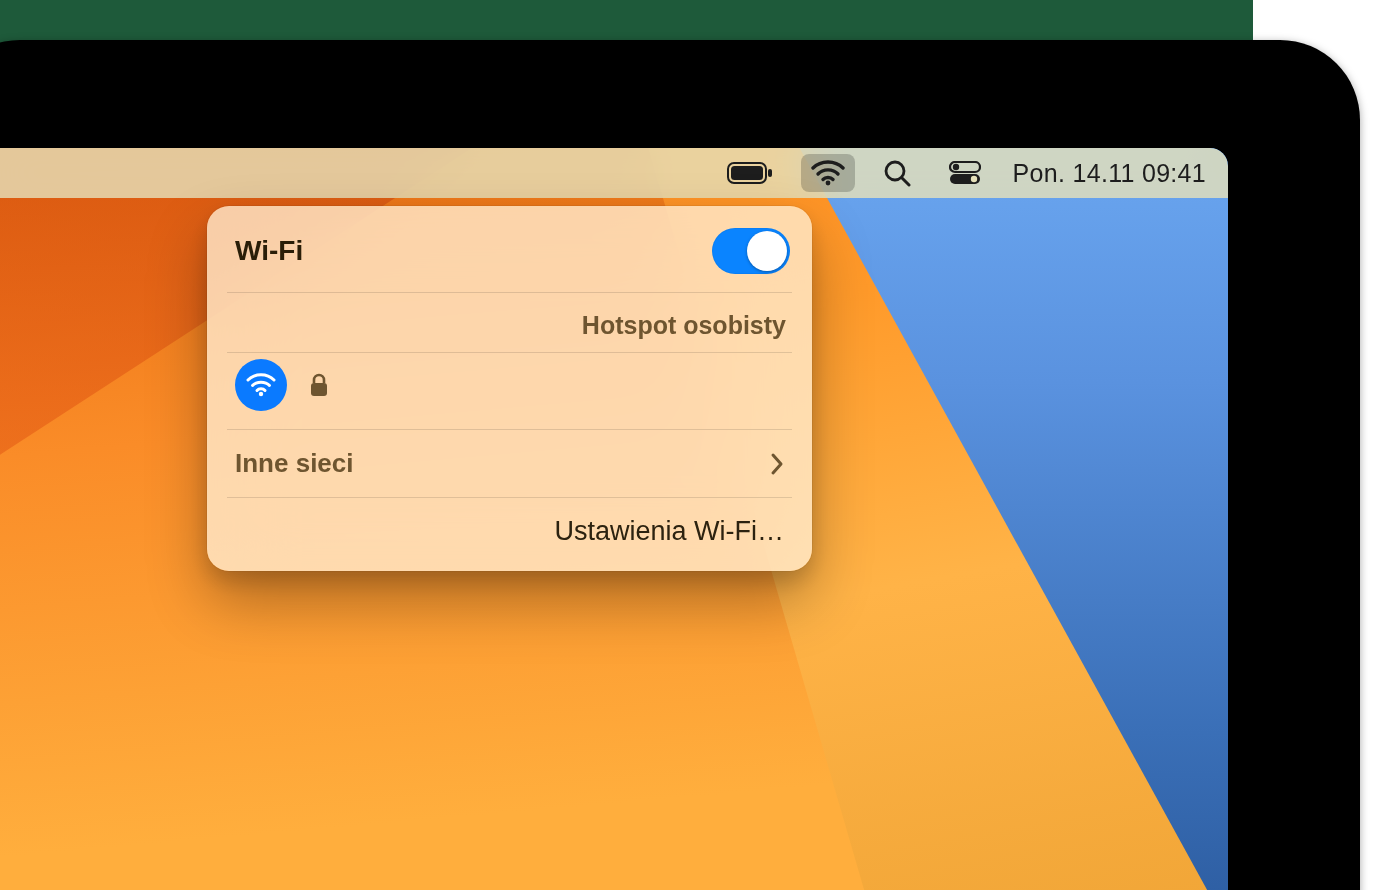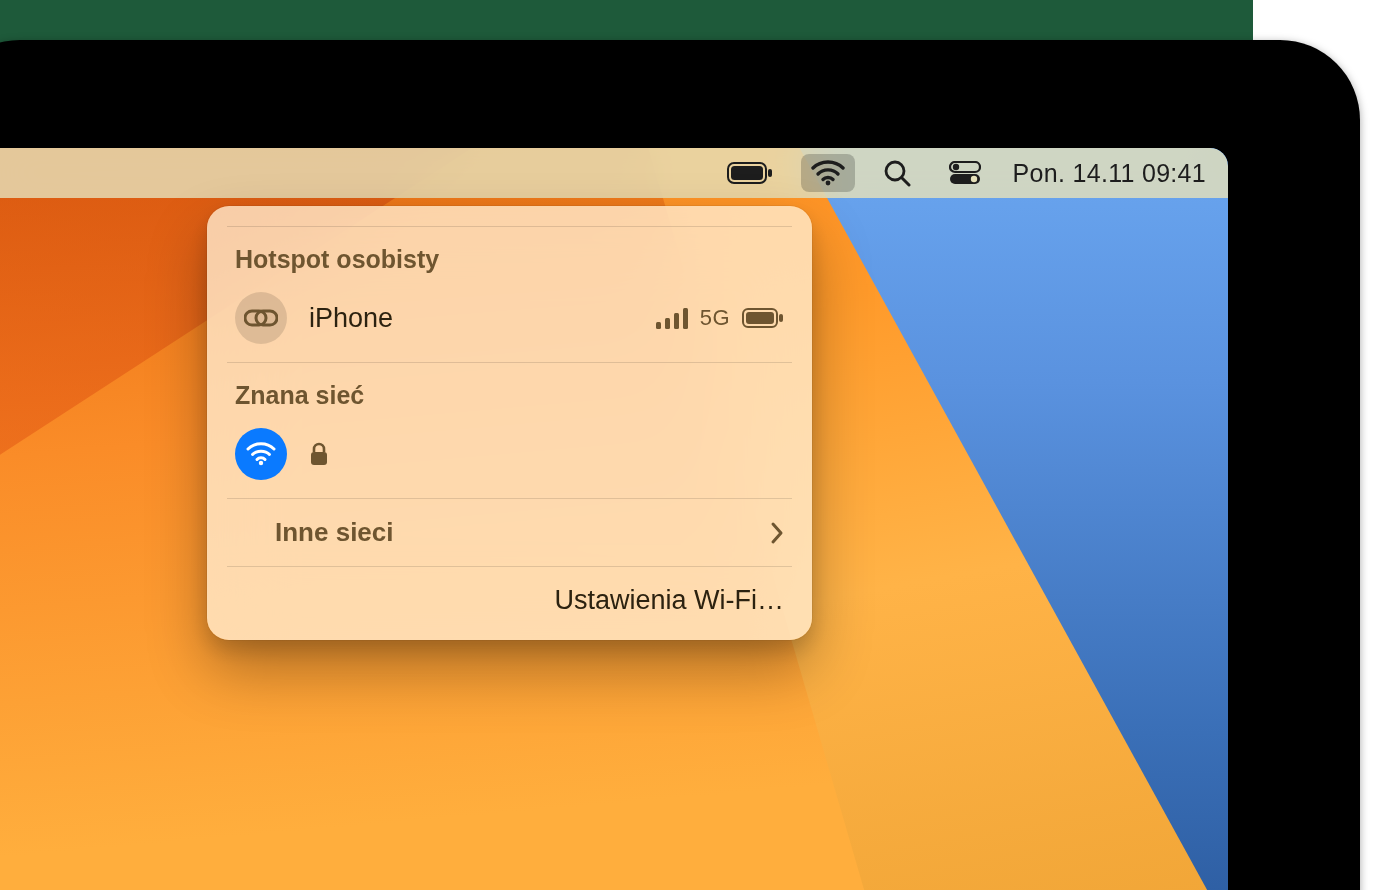--- a/index.html
+++ b/index.html
@@ -128,20 +128,21 @@
 
   .divider {
     height:1px; background: rgba(0,0,0,0.12);
     margin: 0 20px;
   }
 
   .section-label {
     font-size: 25px; font-weight:700;
     color: #6e5530;
     padding: 18px 26px 12px 28px;
+    text-align: right;
   }
 
   .net-row {
     display:flex; align-items:center;
     padding: 6px 28px 18px 28px;
     gap: 22px;
   }
   .net-row .circle {
     width: 52px; height:52px; border-radius:50%;
     display:flex; align-items:center; justify-content:center;
@@ -154,21 +155,20 @@
   }
   .net-row .rhs {
     display:flex; align-items:center; gap:12px;
     color:#6e5530;
   }
   .fiveg { font-size:22px; color:#6e5530; letter-spacing:0.5px; }
 
   .simple-row {
     display:flex; align-items:center; justify-content:space-between;
     padding: 18px 28px;
-    margin-left: 40px;
   }
   .simple-row .label { font-size:26px; font-weight:700; color:#6e5530; }
   .simple-row .chev  { color:#6e5530; }
 
   .settings-row {
     padding: 18px 28px 14px 28px;
     font-size: 27px; color:#2c2210;text-align:right;
   }
 </style>
 </head>
@@ -215,53 +215,34 @@
           <rect x="1" y="13" width="30" height="10" rx="5" fill="#1d1d1d"></rect>
           <circle cx="25" cy="18" r="3.2" fill="#e5e0b9"></circle>
         </svg>
       </div>
 
       <span class="clock">Pon. 14.11  09:41</span>
     </div>
 
     <div class="popover">
 
+      <div class="header-row">
+        <span class="title">Wi-Fi</span>
+        <div class="switch">
+          <div class="knob"></div>
+        </div>
+      </div>
 
       <div class="divider"></div>
 
       <div class="section-label">Hotspot osobisty</div>
 
-      <div class="net-row">
-        <div class="circle tan">
-          <svg class="ic" width="34" height="22" viewBox="0 0 34 22">
-
-            <path d="M8 4 h7 a7 7 0 0 1 0 14 h-7 a7 7 0 0 1 0 -14 z" fill="none" stroke="#6e5530" stroke-width="3"></path>
-            <path d="M19 4 h7 a7 7 0 0 1 0 14 h-7 a7 7 0 0 1 0 -14 z" fill="none" stroke="#6e5530" stroke-width="3"></path>
-          </svg>
-        </div>
-        <span class="name">iPhone</span>
-        <div class="rhs">
-          <svg class="ic" width="32" height="22" viewBox="0 0 32 22">
-            <rect x="0" y="15" width="5" height="7" rx="1.5" fill="#6e5530"></rect>
-            <rect x="9" y="11" width="5" height="11" rx="1.5" fill="#6e5530"></rect>
-            <rect x="18" y="6" width="5" height="16" rx="1.5" fill="#6e5530"></rect>
-            <rect x="27" y="1" width="5" height="21" rx="1.5" fill="#6e5530"></rect>
-          </svg>
-          <span class="fiveg">5G</span>
-          <svg class="ic" width="42" height="20" viewBox="0 0 42 20">
-            <rect x="1" y="1" width="34" height="18" rx="5" fill="none" stroke="#6e5530" stroke-width="2"></rect>
-            <rect x="4" y="4" width="28" height="12" rx="3" fill="#6e5530"></rect>
-            <rect x="37" y="6" width="4" height="8" rx="2" fill="#6e5530"></rect>
-          </svg>
-        </div>
-      </div>
-
-      <div class="divider"></div>
-
-      <div class="section-label">Znana sieć</div>
+
+      <div class="divider"></div>
+
 
       <div class="net-row">
         <div class="circle blue">
           <svg class="ic" width="30" height="24" viewBox="0 0 30 24">
             <path d="M2 7 C9 0 21 0 28 7" fill="none" stroke="#fff" stroke-width="3" stroke-linecap="round"></path>
             <path d="M6.5 12.5 C10.5 8 19.5 8 23.5 12.5" fill="none" stroke="#fff" stroke-width="3" stroke-linecap="round"></path>
             <path d="M11 17.5 C13 15.2 17 15.2 19 17.5" fill="none" stroke="#fff" stroke-width="3" stroke-linecap="round"></path>
             <circle cx="15" cy="21" r="2.2" fill="#fff"></circle>
           </svg>
         </div>

